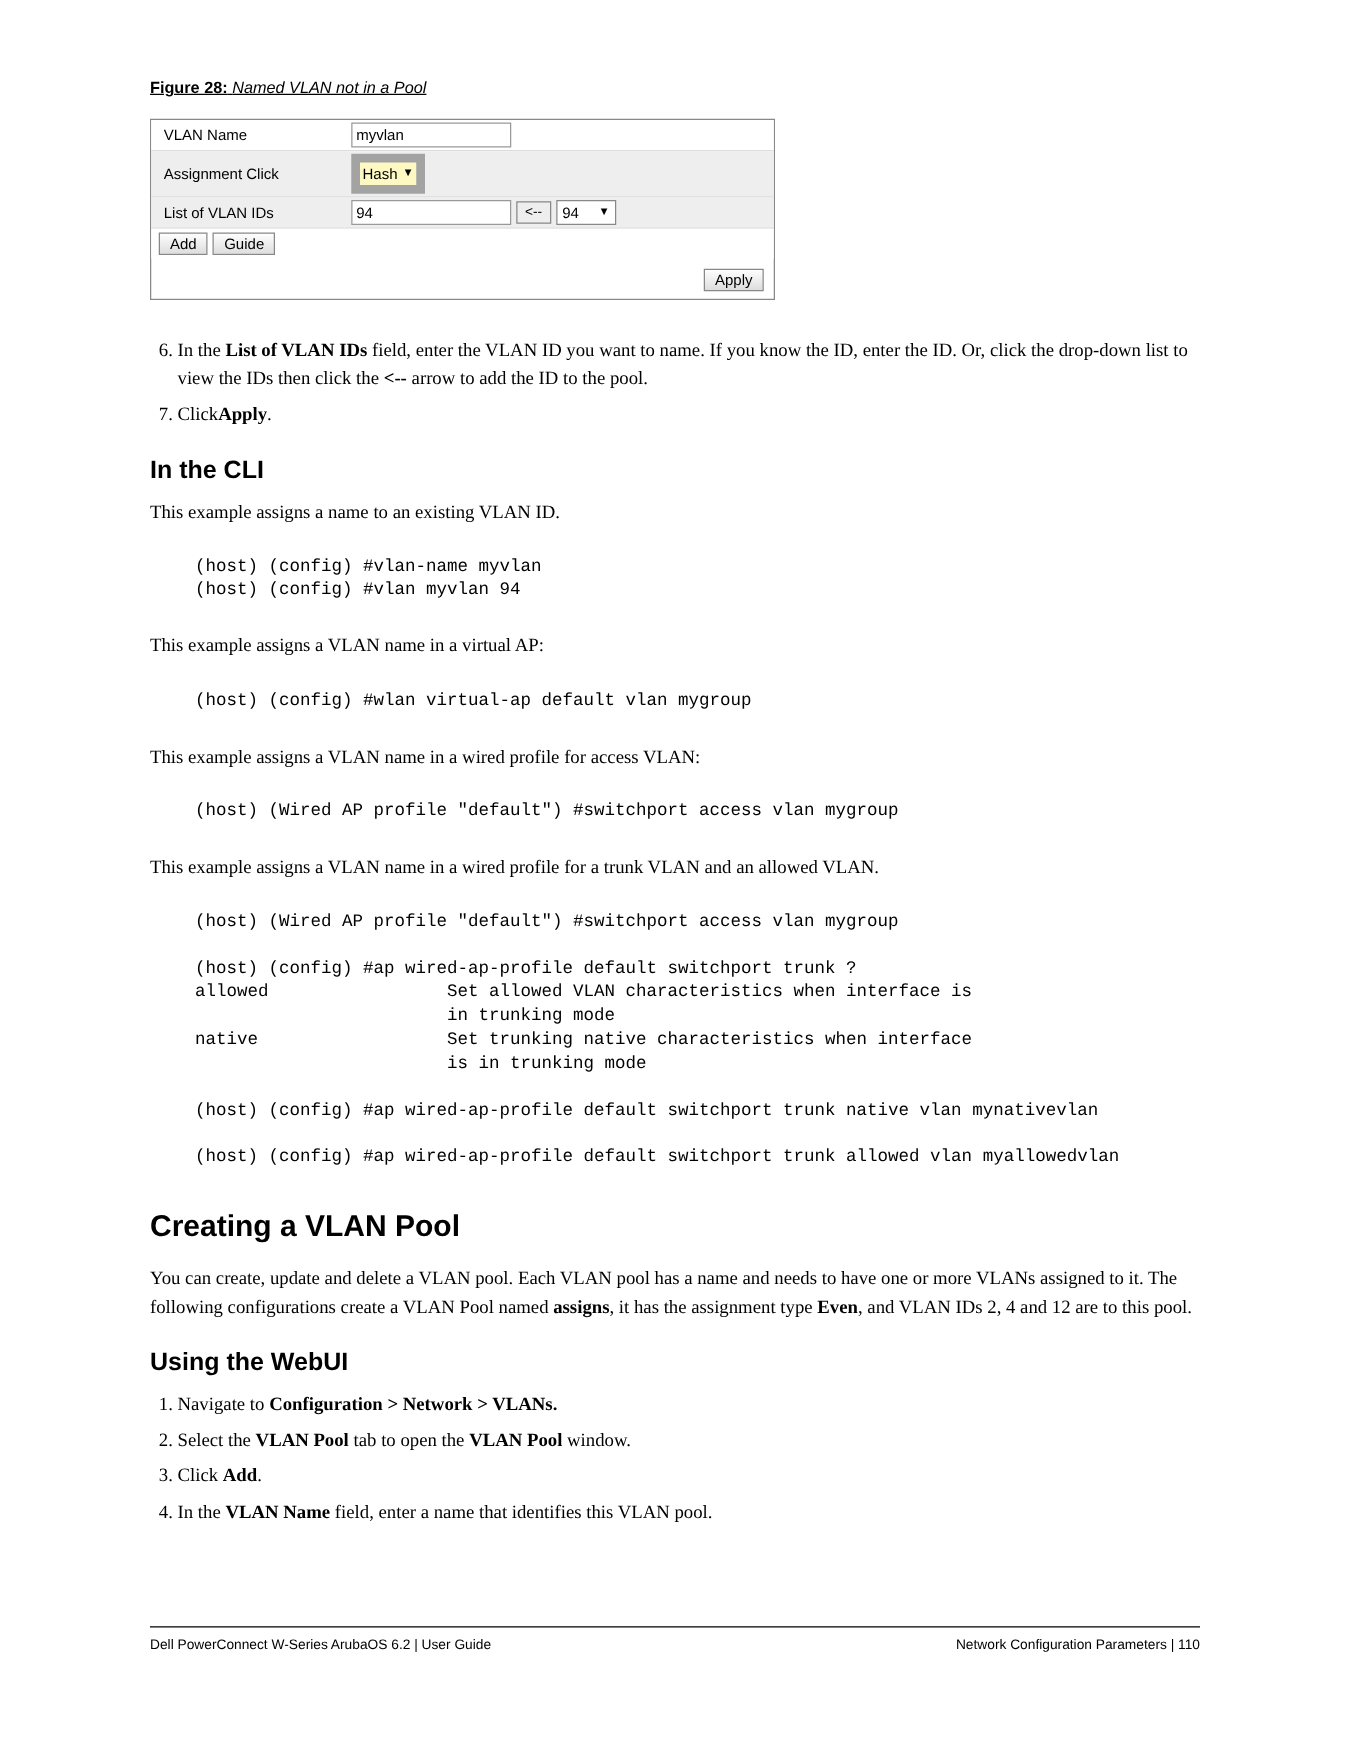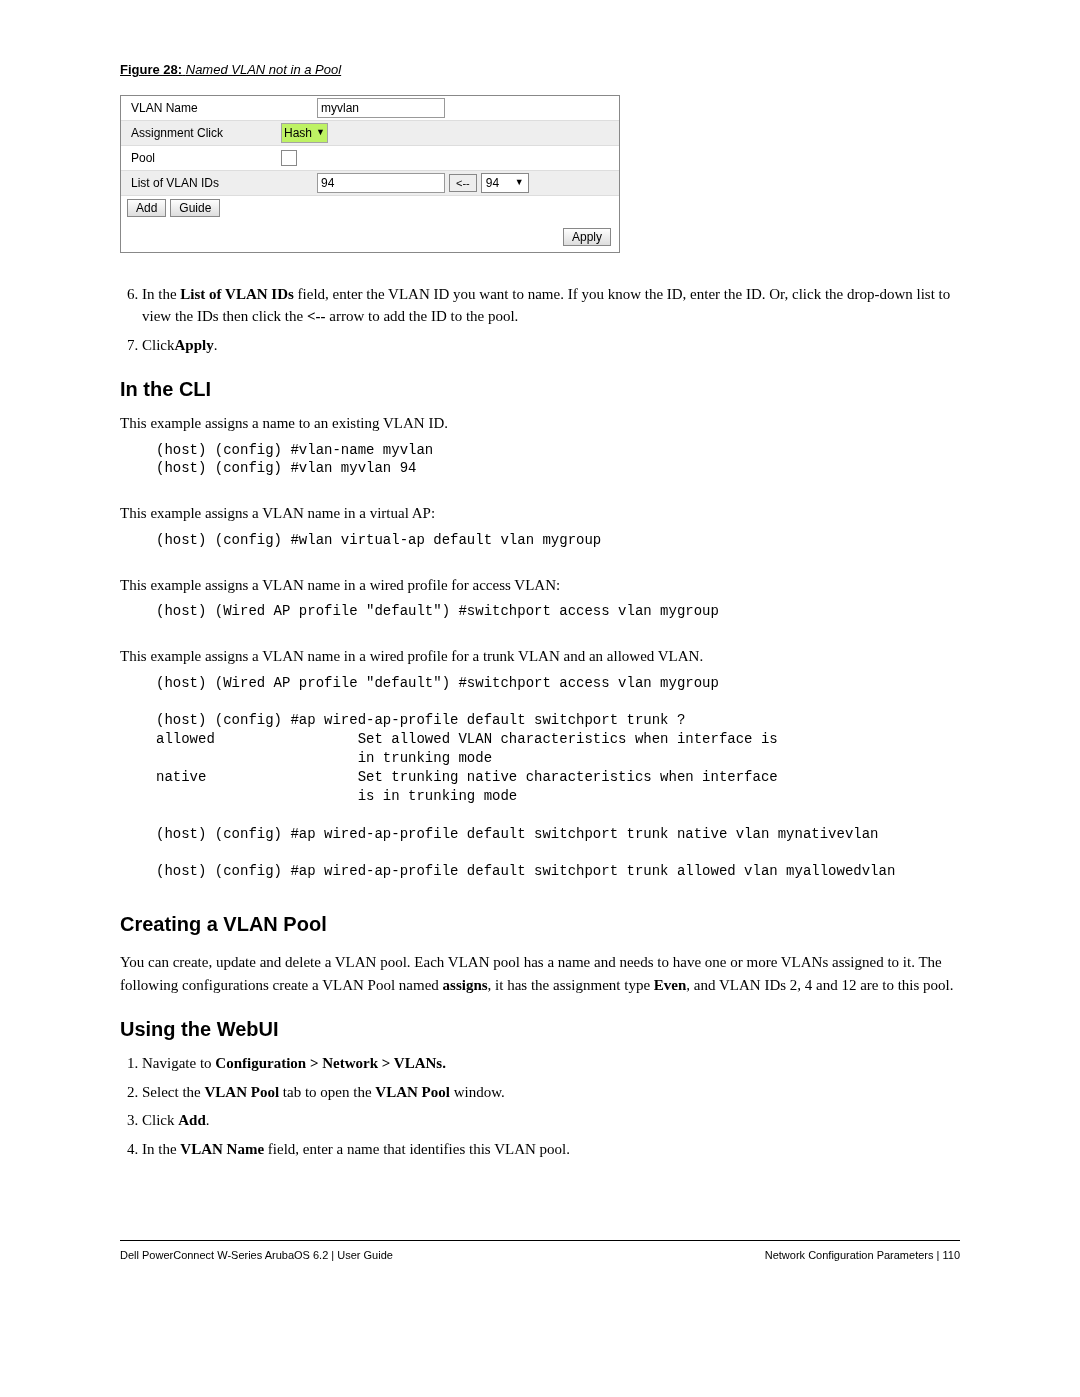--- a/index.html
+++ b/index.html
@@ -46,35 +46,34 @@
     padding: 2px 0;
     display: flex;
     align-items: center;
     gap: 4px;
   }
   .dialog input[type="text"] {
     font-size: 12px;
     padding: 1px 3px;
     border: 1px solid #999;
     height: 16px;
-    margin-left: 36px;
   }
   .vlan-name-input { width: 120px; }
   .vlan-id-input { width: 120px; }
   .arrow-btn {
     border: 1px solid #888;
     background: #eee;
     padding: 0 6px;
     font-size: 11px;
     height: 18px;
     cursor: pointer;
   }
   .assign-select {
-    border: 1px solid #a3a3a3;
-    background: #bef264;
+    border: 7px solid #a3a3a3;
+    background: #fef9c3;
     font-size: 12px;
     padding: 0 2px;
     height: 18px;
     display: inline-flex;
     align-items: center;
     gap: 4px;
   }
   .assign-select .arrow-down-icon { font-size: 9px; }
   .id-select {
     border: 1px solid #888;
@@ -121,27 +120,27 @@
   }
   h2.subhead {
     font-family: Arial, Helvetica, sans-serif;
     font-weight: bold;
     font-size: 20px;
     margin: 18px 0 8px 0;
   }
   h1.section {
     font-family: Arial, Helvetica, sans-serif;
     font-weight: bold;
-    font-size: 20px;
+    font-size: 24px;
     margin: 28px 0 12px 0;
   }
   pre.code {
     font-family: 'Courier New', monospace;
     font-size: 14px;
-    margin: 6px 0 24px 36px;
+    margin: 23px 0 24px 36px;
     line-height: 1.35;
     white-space: pre;
   }
   p.body {
     margin: 6px 0 6px 0;
   }
   .footer {
     display: flex;
     justify-content: space-between;
     font-family: Arial, Helvetica, sans-serif;
@@ -173,26 +172,20 @@
   <div class="dialog-row" style="background:#eee;">
     <div class="dialog-label">Assignment Click</div>
     <div class="dialog-value">
       <span class="assign-select">
         <span>Hash</span>
         <span class="arrow-down-icon">▼</span>
       </span>
     </div>
   </div>
 
-  <div class="dialog-row" style="background:#fff;">
-    <div class="dialog-label">Pool</div>
-    <div class="dialog-value">
-      <span class="checkbox"></span>
-    </div>
-  </div>
 
   <div class="dialog-row" style="background:#eee;">
     <div class="dialog-label">List of VLAN IDs</div>
     <div class="dialog-value">
       <input type="text" class="vlan-id-input" value="94" style="">
       <button class="arrow-btn">&lt;--</button>
       <span class="id-select">
         <span>94</span>
         <span style="font-size:9px;">▼</span>
       </span>

